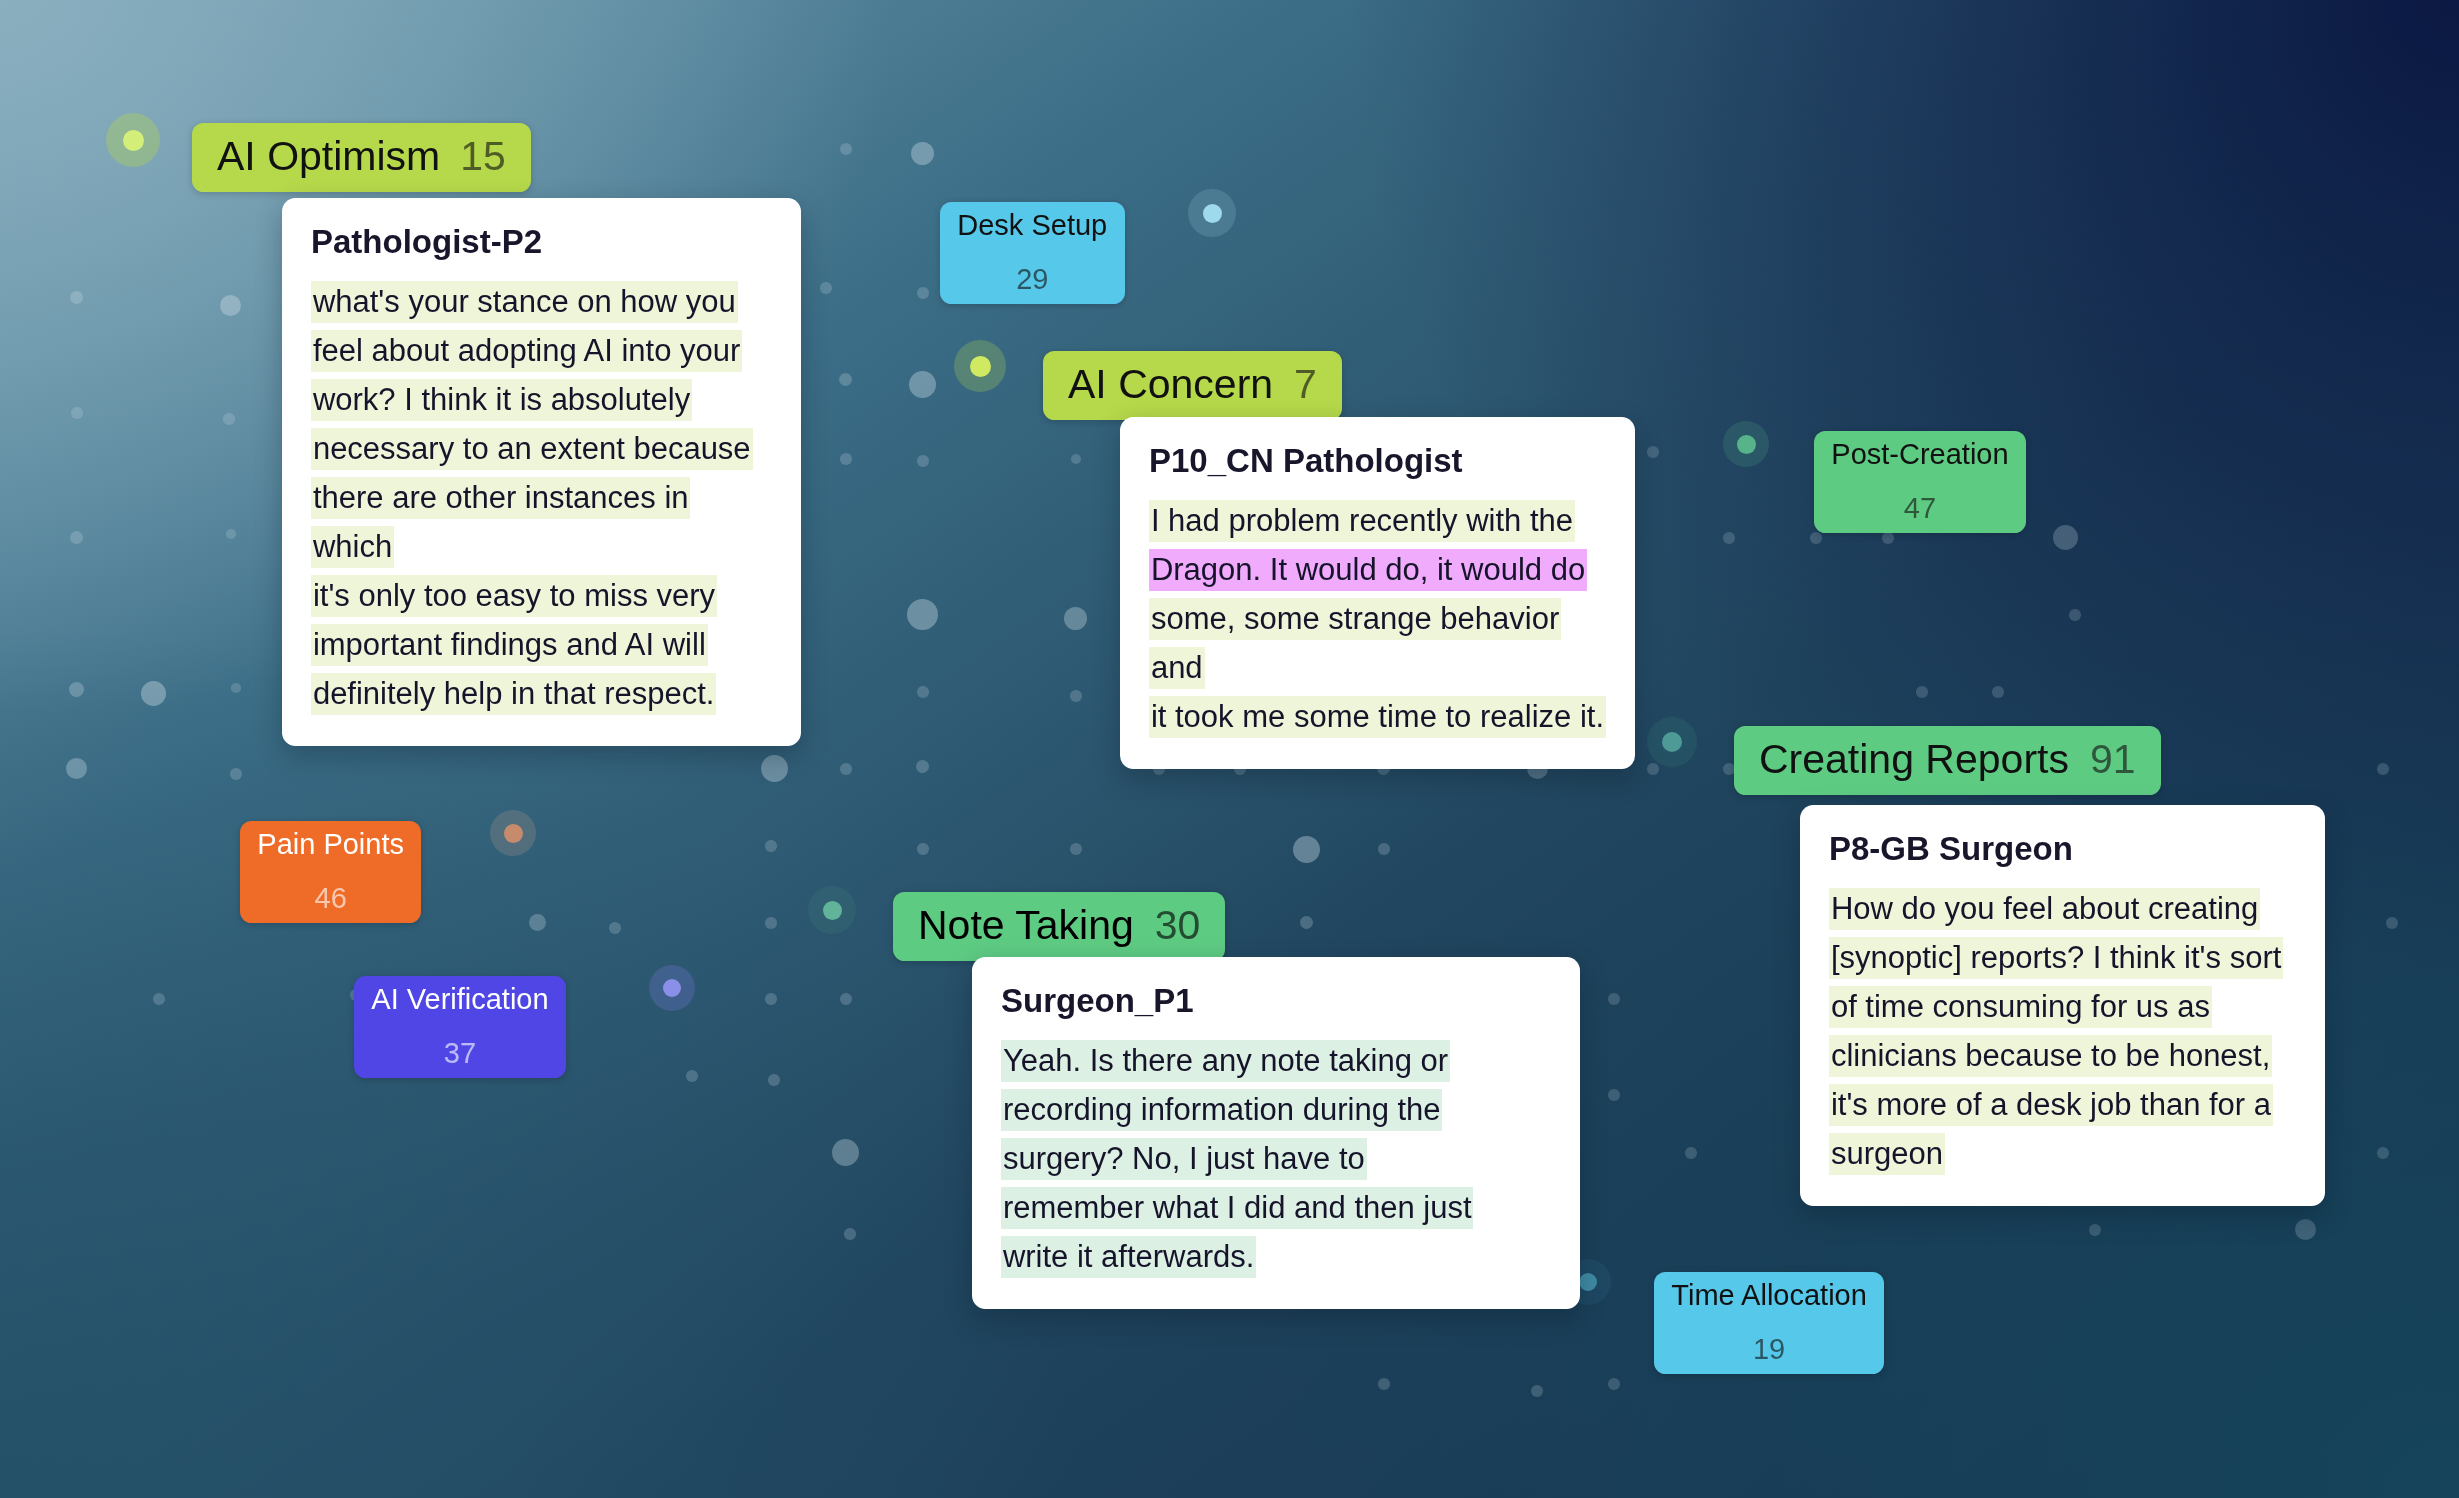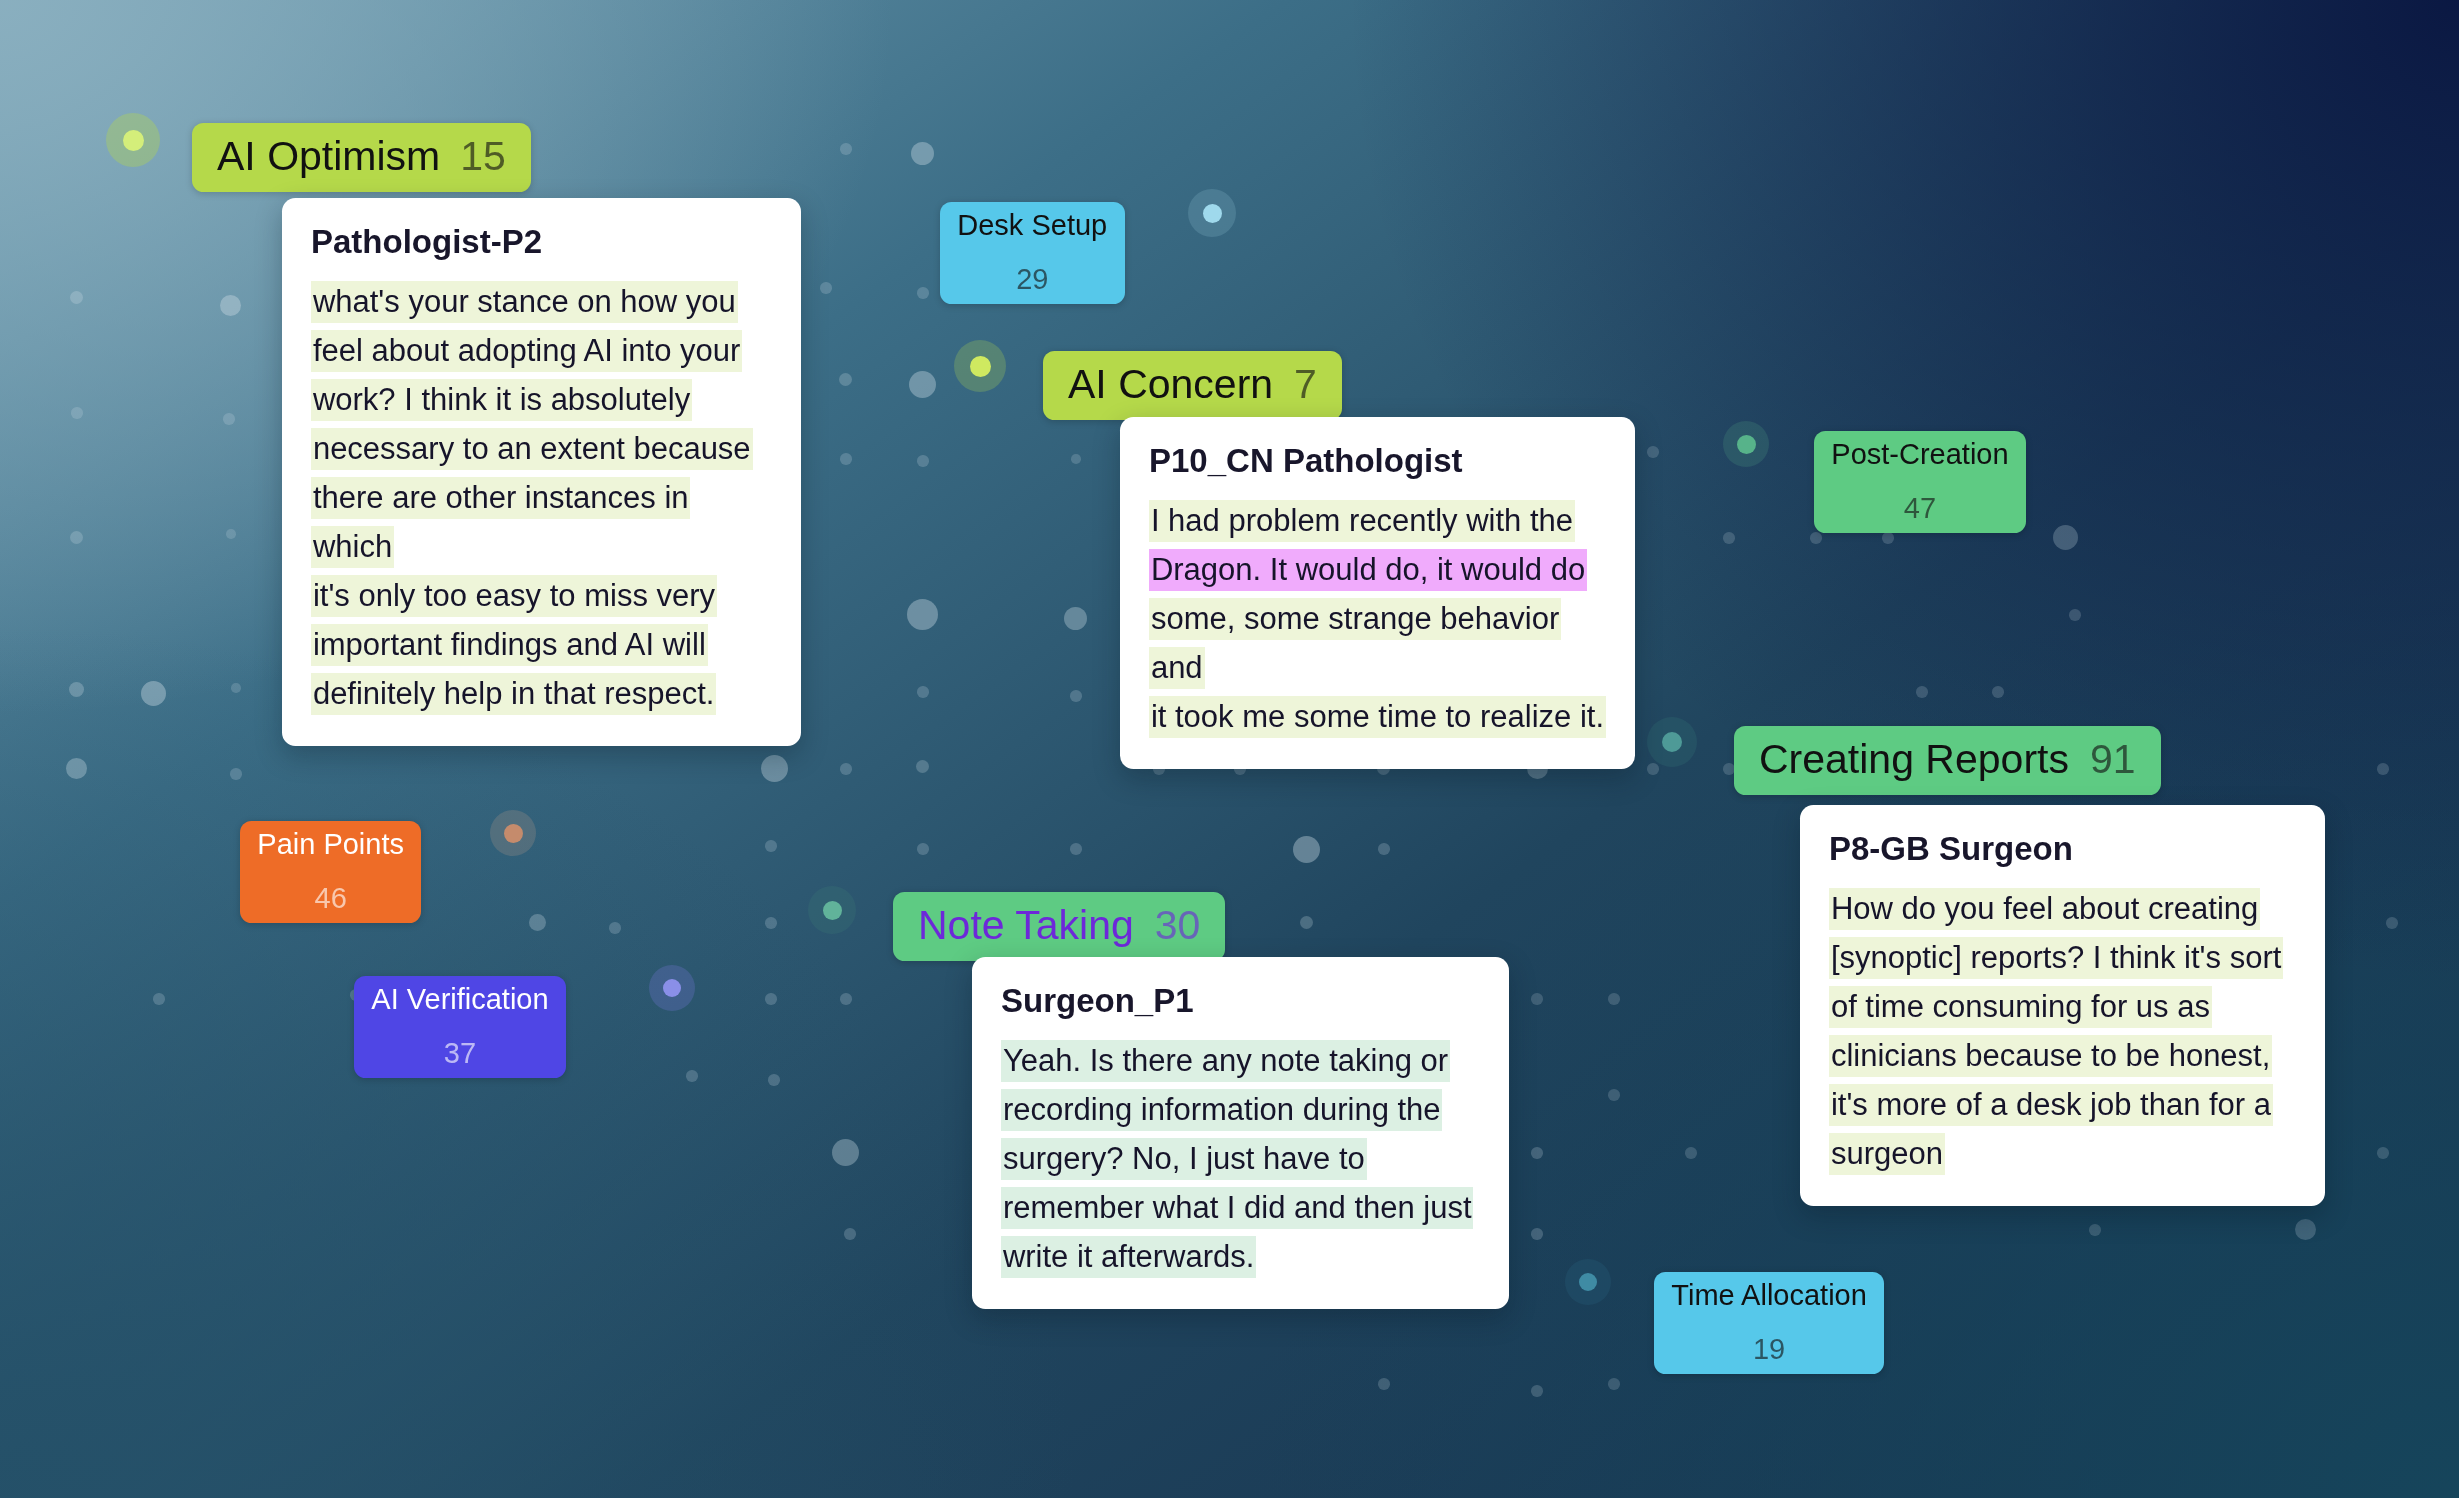--- a/index.html
+++ b/index.html
@@ -197,21 +197,21 @@
         <span class="bcount">47</span>
       </div>
       <div class="badge small" style="left: 240px; top: 821px; background: rgb(238, 108, 39); color: rgb(255, 255, 255); text-align: center;">
         <span class="blabel">Pain Points</span>
         <span class="bcount">46</span>
       </div>
       <div class="badge big" style="left: 1734px; top: 726px; background: rgb(94, 203, 131); color: rgb(17, 17, 17);">
         <span class="blabel">Creating Reports</span>
         <span class="bcount">91</span>
       </div>
-      <div class="badge big" style="left: 893px; top: 892px; background: rgb(94, 203, 131); color: #6d28d9;">
+      <div class="badge big" style="left: 893px; top: 892px; background: rgb(94, 203, 131); color: #000000;">
         <span class="blabel">Note Taking</span>
         <span class="bcount">30</span>
       </div>
       <div class="badge small" style="left: 354px; top: 976px; background: rgb(79, 70, 229); color: rgb(255, 255, 255);">
         <span class="blabel">AI Verification</span>
         <span class="bcount">37</span>
       </div>
       <div class="badge small" style="left: 1654px; top: 1272px; background: rgb(86, 200, 234); color: rgb(17, 17, 17);">
         <span class="blabel">Time Allocation</span>
         <span class="bcount">19</span>
@@ -233,21 +233,21 @@
       </div>
       <div class="card" style="left: 1120px; top: 417px; width: 515px;">
         <div class="speaker">P10_CN Pathologist</div>
         <div class="quote">
           <span class="ln"><span style="background: rgb(238, 245, 217);">I had problem recently with the</span></span>
           <span class="ln"><span style="background: #f0abfc;">Dragon. It would do, it would do</span></span>
           <span class="ln"><span style="background: rgb(238, 245, 217);">some, some strange behavior and</span></span>
           <span class="ln"><span style="background: rgb(238, 245, 217);">it took me some time to realize it.</span></span>
         </div>
       </div>
-      <div class="card" style="left: 972px; top: 957px; width: 537px;">
+      <div class="card" style="left: 972px; top: 957px; width: 608px;">
         <div class="speaker">Surgeon_P1</div>
         <div class="quote">
           <span class="ln"><span style="background: rgb(220, 240, 227);">Yeah. Is there any note taking or</span></span>
           <span class="ln"><span style="background: rgb(220, 240, 227);">recording information during the</span></span>
           <span class="ln"><span style="background: rgb(220, 240, 227);">surgery? No, I just have to</span></span>
           <span class="ln"><span style="background: rgb(220, 240, 227);">remember what I did and then just</span></span>
           <span class="ln"><span style="background: rgb(220, 240, 227);">write it afterwards.</span></span>
         </div>
       </div>
       <div class="card" style="left: 1800px; top: 805px; width: 525px;">

